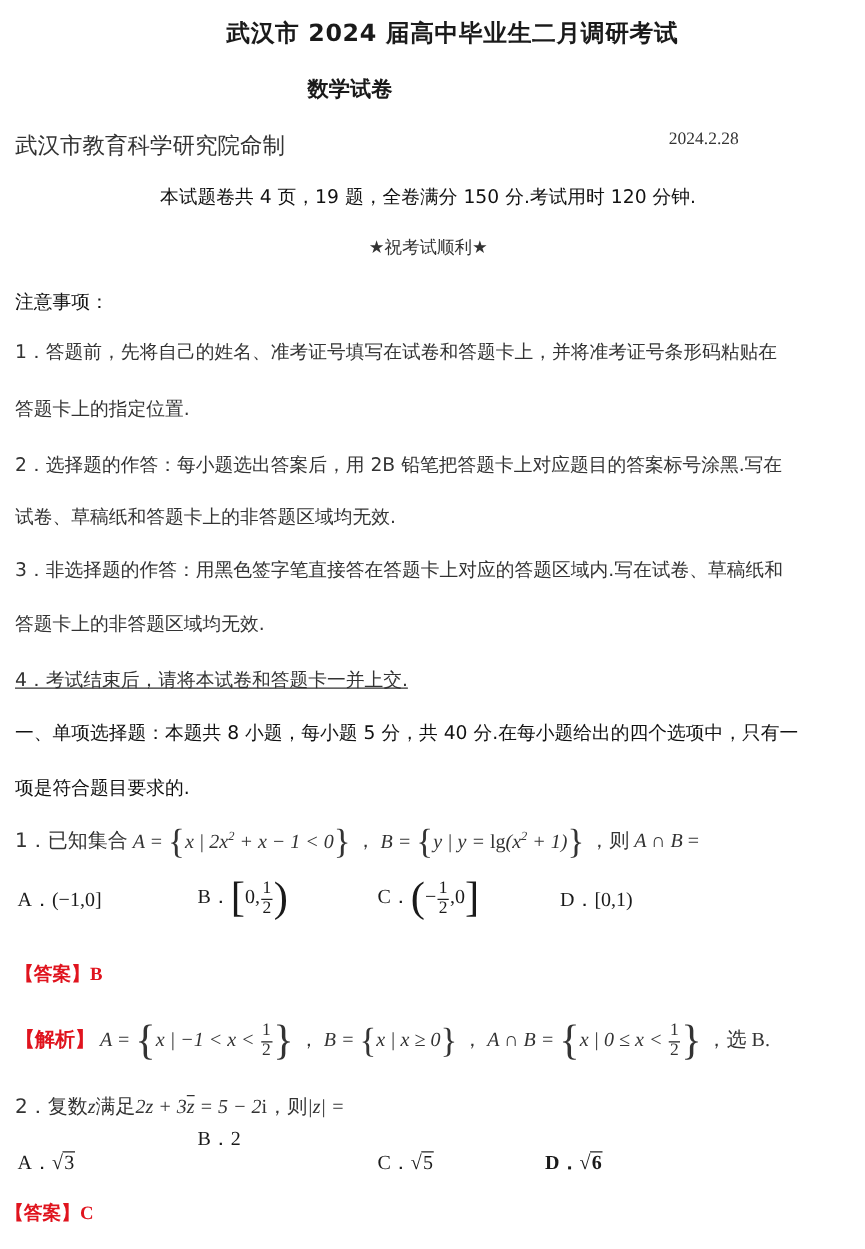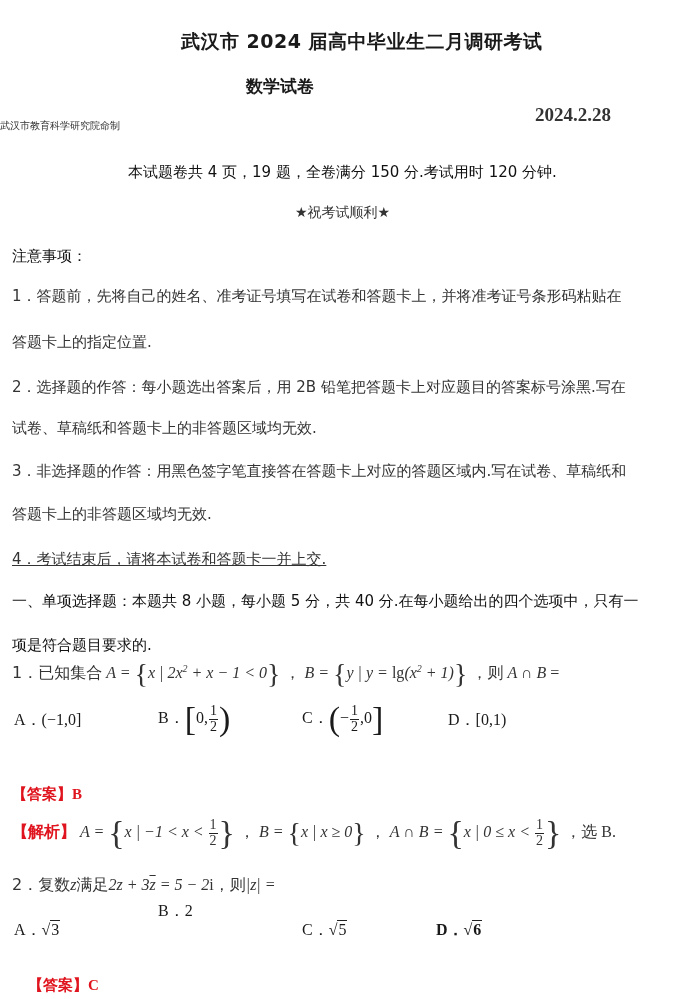--- a/index.html
+++ b/index.html
@@ -2,21 +2,21 @@
 <html><head>
 <meta charset="utf-8">
 <style>
   html, body { margin: 0; padding: 0; background: #ffffff; }
   body {
     width: 692px; height: 999px; overflow: hidden; position: relative;
     font-family: "Liberation Serif", "DejaVu Serif", serif;
     color: #1a1a1a;
   }
   .abs { position: absolute; white-space: nowrap; }
-  .cjk { font-family: "DejaVu Sans", "Liberation Sans", sans-serif; margin-top: 15px; }
+  .cjk { font-family: "DejaVu Sans", "Liberation Sans", sans-serif; }
   .title { font-weight: bold; font-size: 19px; letter-spacing: 0.5px; }
   .subtitle { font-weight: bold; font-size: 17px; }
   .body { font-size: 15px; color: #333; }
   .bold { font-weight: normal; color: #111; }
   .red { color: #e0141e; font-weight: bold; text-align: right; }
   .math { font-family: "Liberation Serif", "DejaVu Serif", serif; font-style: italic; }
   .up { font-style: normal; }
   .frac { display: inline-flex; flex-direction: column; align-items: center; vertical-align: middle; line-height: 1.05; font-style: normal; font-size: 14px; margin: 0 1px; }
   .frac .num { border-bottom: 1px solid #222; padding: 0 1px; }
   .big { font-size: 28px; font-style: normal; vertical-align: middle; font-weight: 200; line-height: 1; }
@@ -24,22 +24,22 @@
   .sqrt { font-style: normal; }
   .sqrt .rad { border-top: 1px solid #222; padding: 0 1px; }
   .opt { position: absolute; font-size: 16px; white-space: nowrap; }
   .overline { text-decoration: overline; }
 </style>
 </head>
 <body>
 
 <div class="abs cjk title" style="left:181px; top:14px;">武汉市 2024 届高中毕业生二月调研考试</div>
 <div class="abs cjk subtitle" style="left:246px; top:60px;">数学试卷</div>
-<div class="abs cjk body" style="left:0; top:104px; font-size:10px;">武汉市教育科学研究院命制</div>
-<div class="abs body" style="left:535px; top:104px; font-size:19px;font-weight:bold;">2024.2.28</div>
+<div class="abs cjk body" style="left:12px; top:104px; font-size:18px;">武汉市教育科学研究院命制</div>
+<div class="abs body" style="left:535px; top:104px; font-size:14px;">2024.2.28</div>
 <div class="abs cjk bold" style="left:128px; top:148px; font-size:15px;">本试题卷共 4 页，19 题，全卷满分 150 分.考试用时 120 分钟.</div>
 <div class="abs cjk body" style="left:295px; top:189px; font-size:14px;">★祝考试顺利★</div>
 
 <div class="abs cjk bold" style="left:12px; top:232px; font-size:15px;">注意事项：</div>
 <div class="abs cjk body" style="left:12px; top:272px;">1．答题前，先将自己的姓名、准考证号填写在试卷和答题卡上，并将准考证号条形码粘贴在</div>
 <div class="abs cjk body" style="left:12px; top:318px;">答题卡上的指定位置.</div>
 <div class="abs cjk body" style="left:12px; top:363px;">2．选择题的作答：每小题选出答案后，用 2B 铅笔把答题卡上对应题目的答案标号涂黑.写在</div>
 <div class="abs cjk body" style="left:12px; top:404px;">试卷、草稿纸和答题卡上的非答题区域均无效.</div>
 <div class="abs cjk body" style="left:12px; top:447px;">3．非选择题的作答：用黑色签字笔直接答在答题卡上对应的答题区域内.写在试卷、草稿纸和</div>
 <div class="abs cjk body" style="left:12px; top:490px;">答题卡上的非答题区域均无效.</div>
@@ -105,15 +105,15 @@
 <div class="opt" style="left:158px; top:901px;">
   <span>B．</span><span class="up">2</span>
 </div>
 <div class="opt" style="left:302px; top:920px;">
   <span>C．</span><span class="sqrt">√<span class="rad">5</span></span>
 </div>
 <div class="opt" style="left:436px; top:920px;font-weight:bold;">
   <span>D．</span><span class="sqrt">√<span class="rad">6</span></span>
 </div>
 
-<div class="abs cjk red" style="left:28px; top:961px; font-size:15px;">
+<div class="abs cjk red" style="left:4px; top:961px; font-size:15px;">
   <span>【答案】</span><span class="up" style="font-family:'Liberation Serif',serif;">C</span>
 </div>
 
 </body></html>

